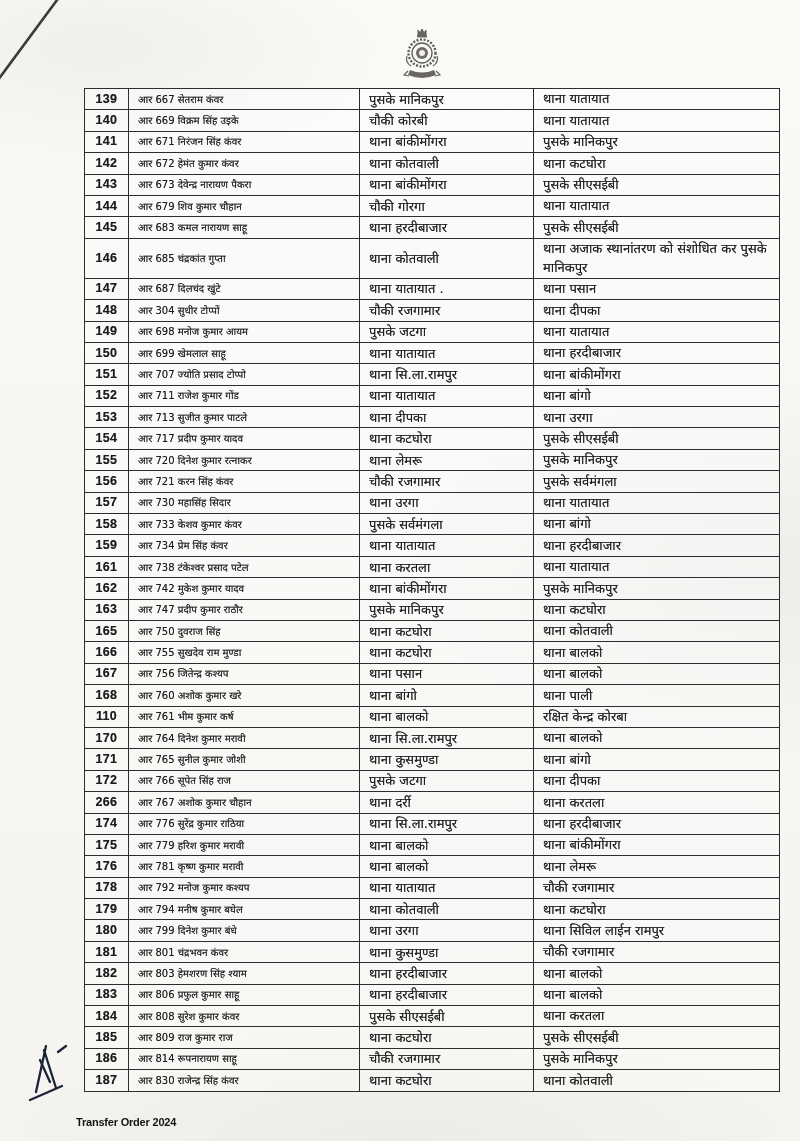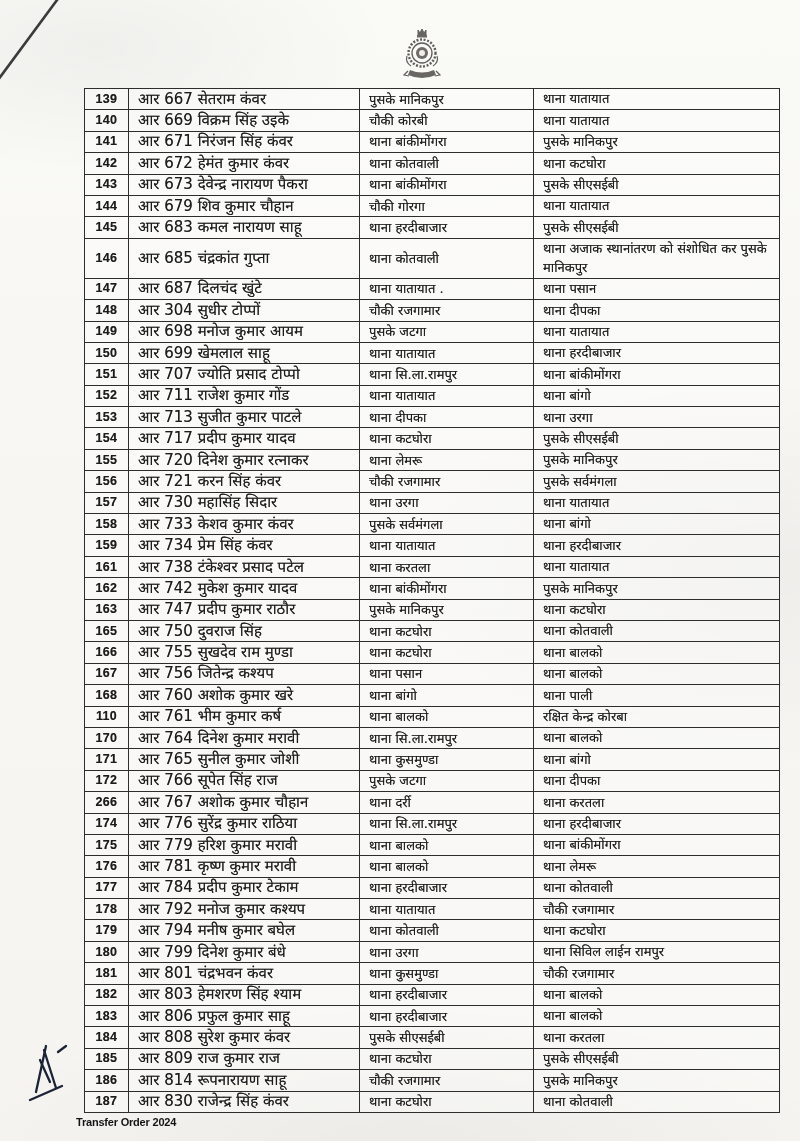--- a/index.html
+++ b/index.html
@@ -29,21 +29,21 @@
     font-size:13px;color:#1c1c1c;
     text-shadow:0 0 0.5px rgba(20,20,20,0.55);
     white-space:nowrap;overflow:hidden;
     vertical-align:middle;
   }
   table.roster td.c-sr{
     width:43px;text-align:center;padding:0;
     font-family:"Liberation Sans",sans-serif;
     font-size:12.5px;font-weight:bold;letter-spacing:.3px;
   }
-  table.roster td.c-name{width:221px;font-size:15px;}
+  table.roster td.c-name{width:221px;font-size:10px;}
   table.roster td.c-from{width:164px;}
   table.roster td.c-to{width:236px;white-space:normal;line-height:19.5px;}
   
   .footer{
     position:absolute;left:76px;top:1116px;
     font-family:Liberation Sans, sans-serif;font-weight:bold;
     font-size:11px;color:#141414;letter-spacing:-0.2px;
   }
 </style>
 </head>
@@ -283,26 +283,20 @@
         <td class="c-sr">175</td>
         <td class="c-name">आर 779 हरिश कुमार मरावी</td>
         <td class="c-from">थाना बालको</td>
         <td class="c-to">थाना बांकीमोंगरा</td>
       </tr>
       <tr>
         <td class="c-sr">176</td>
         <td class="c-name">आर 781 कृष्ण कुमार मरावी</td>
         <td class="c-from">थाना बालको</td>
         <td class="c-to">थाना लेमरू</td>
-      </tr>
-      <tr>
-        <td class="c-sr">177</td>
-        <td class="c-name">आर 784 प्रदीप कुमार टेकाम</td>
-        <td class="c-from">थाना हरदीबाजार</td>
-        <td class="c-to">थाना कोतवाली</td>
       </tr>
       <tr>
         <td class="c-sr">178</td>
         <td class="c-name">आर 792 मनोज कुमार कश्यप</td>
         <td class="c-from">थाना यातायात</td>
         <td class="c-to">चौकी रजगामार</td>
       </tr>
       <tr>
         <td class="c-sr">179</td>
         <td class="c-name">आर 794 मनीष कुमार बघेल</td>

